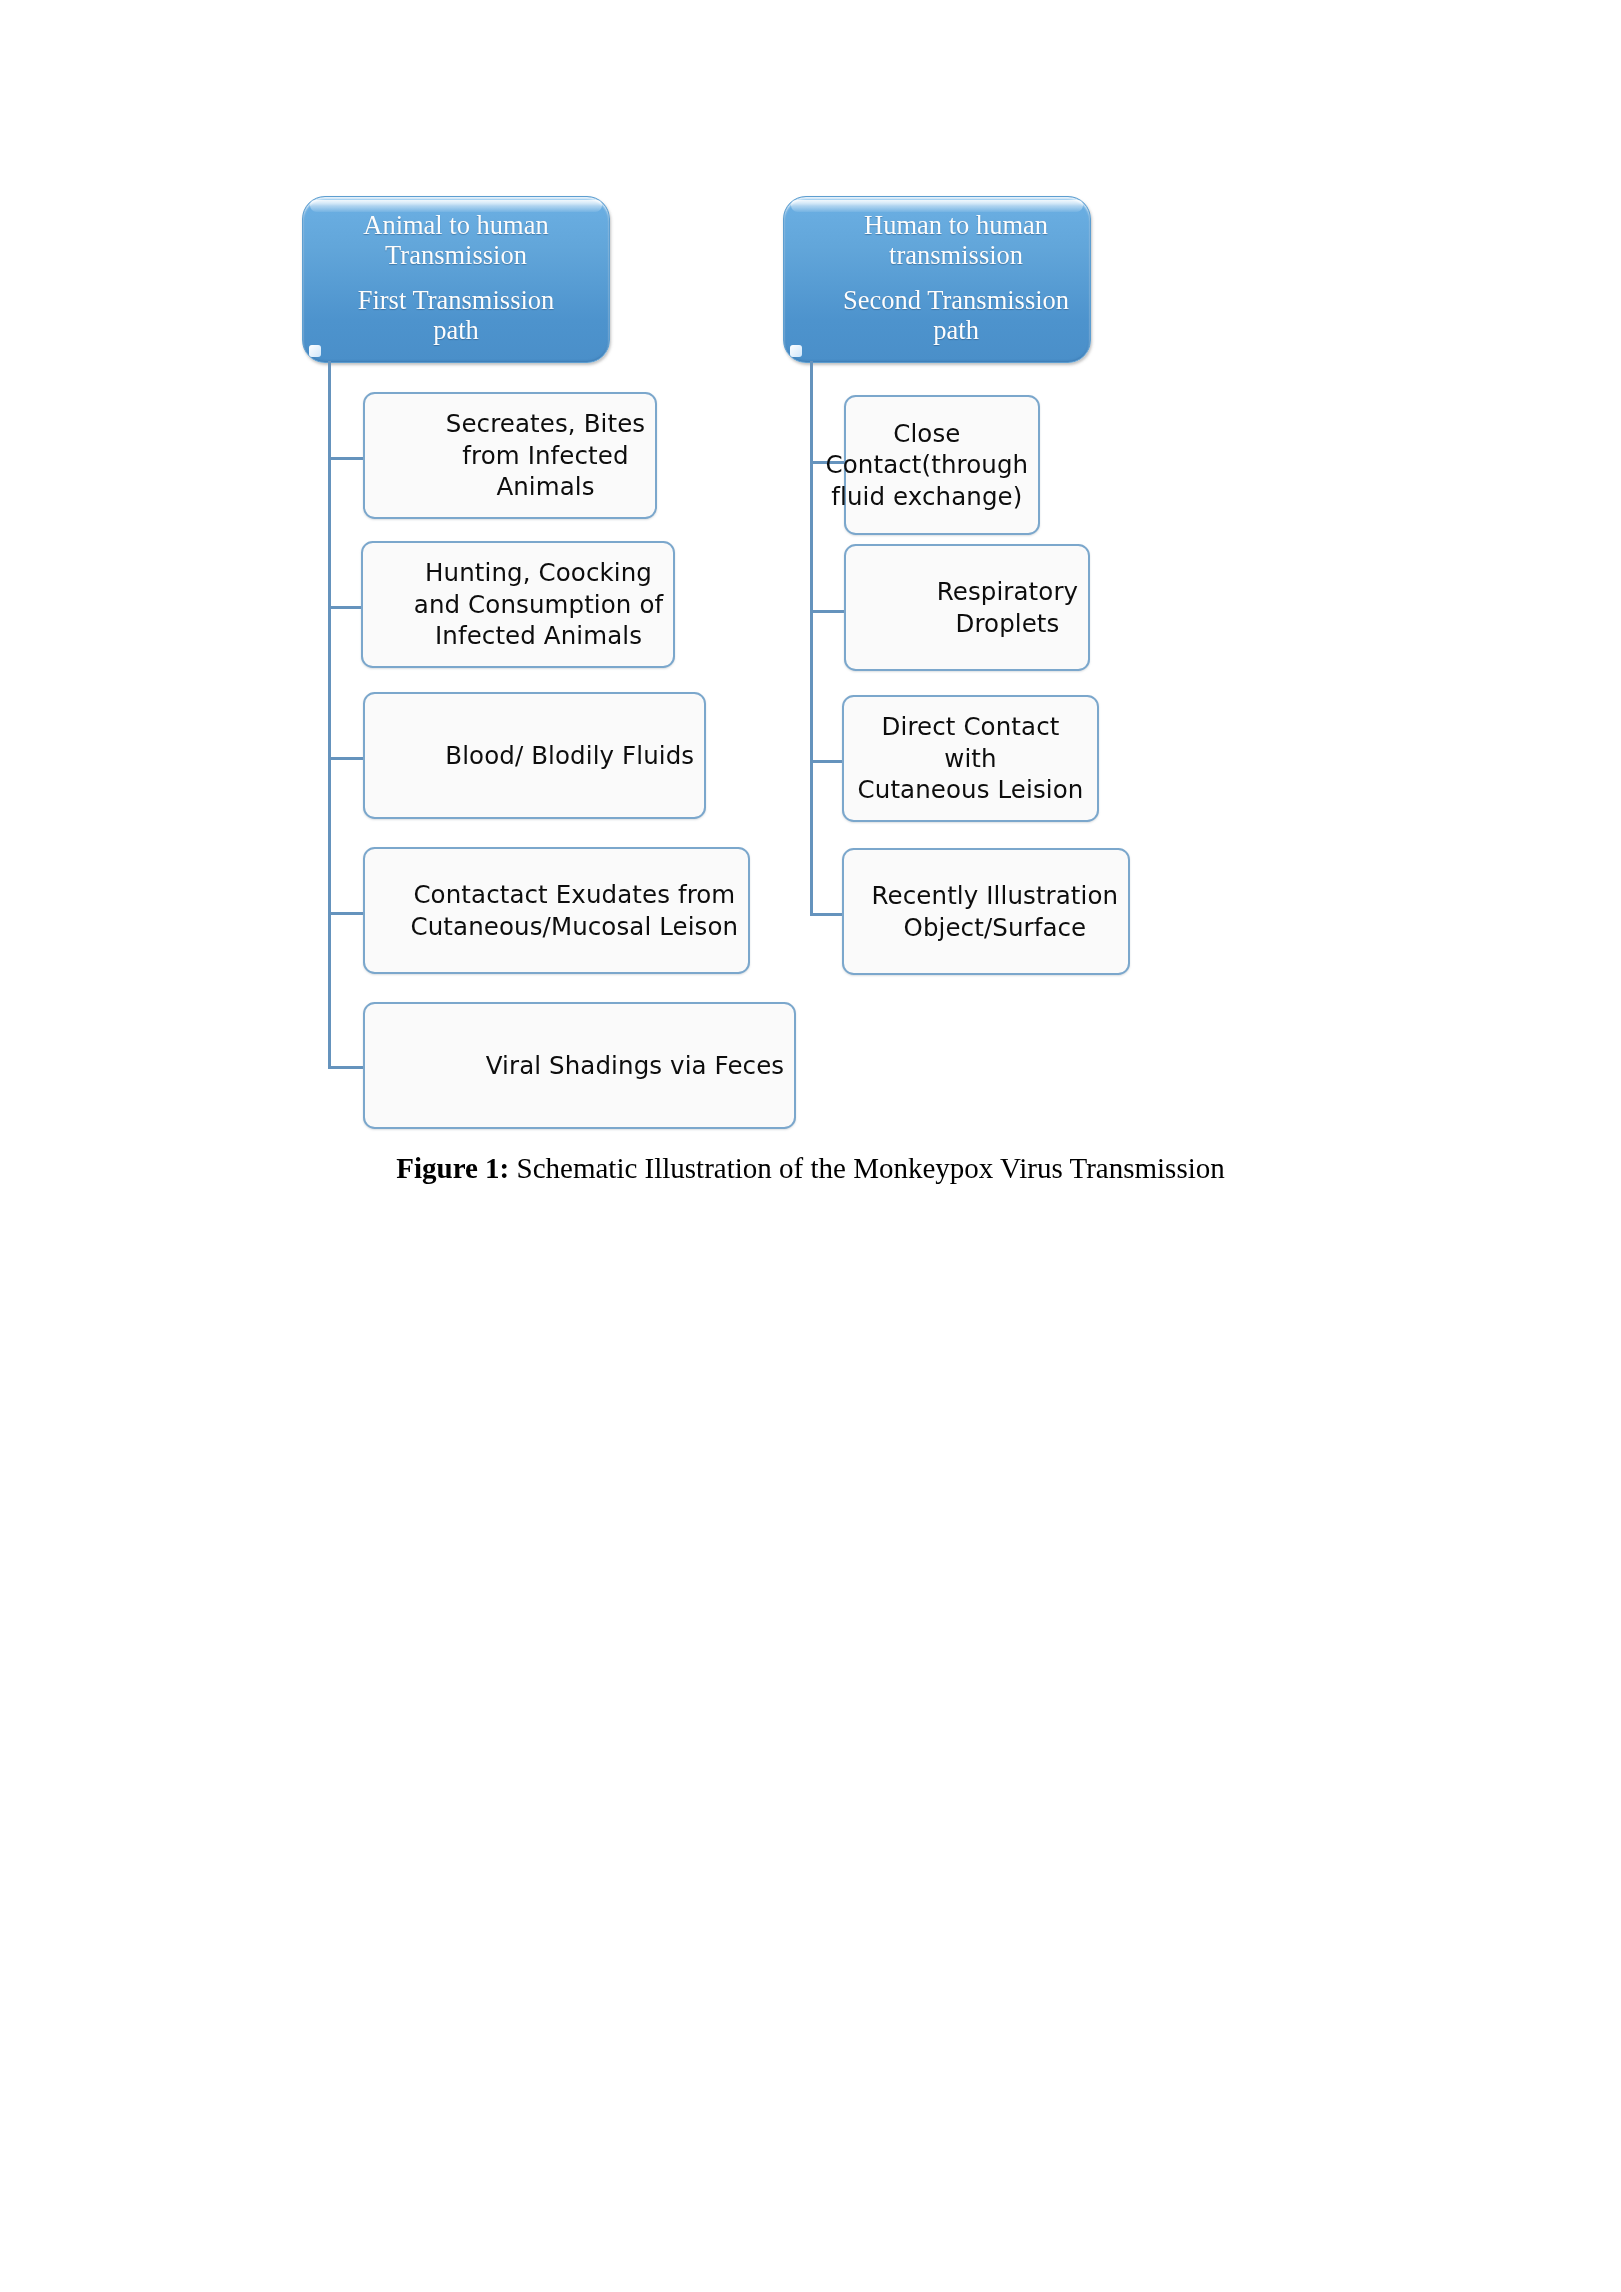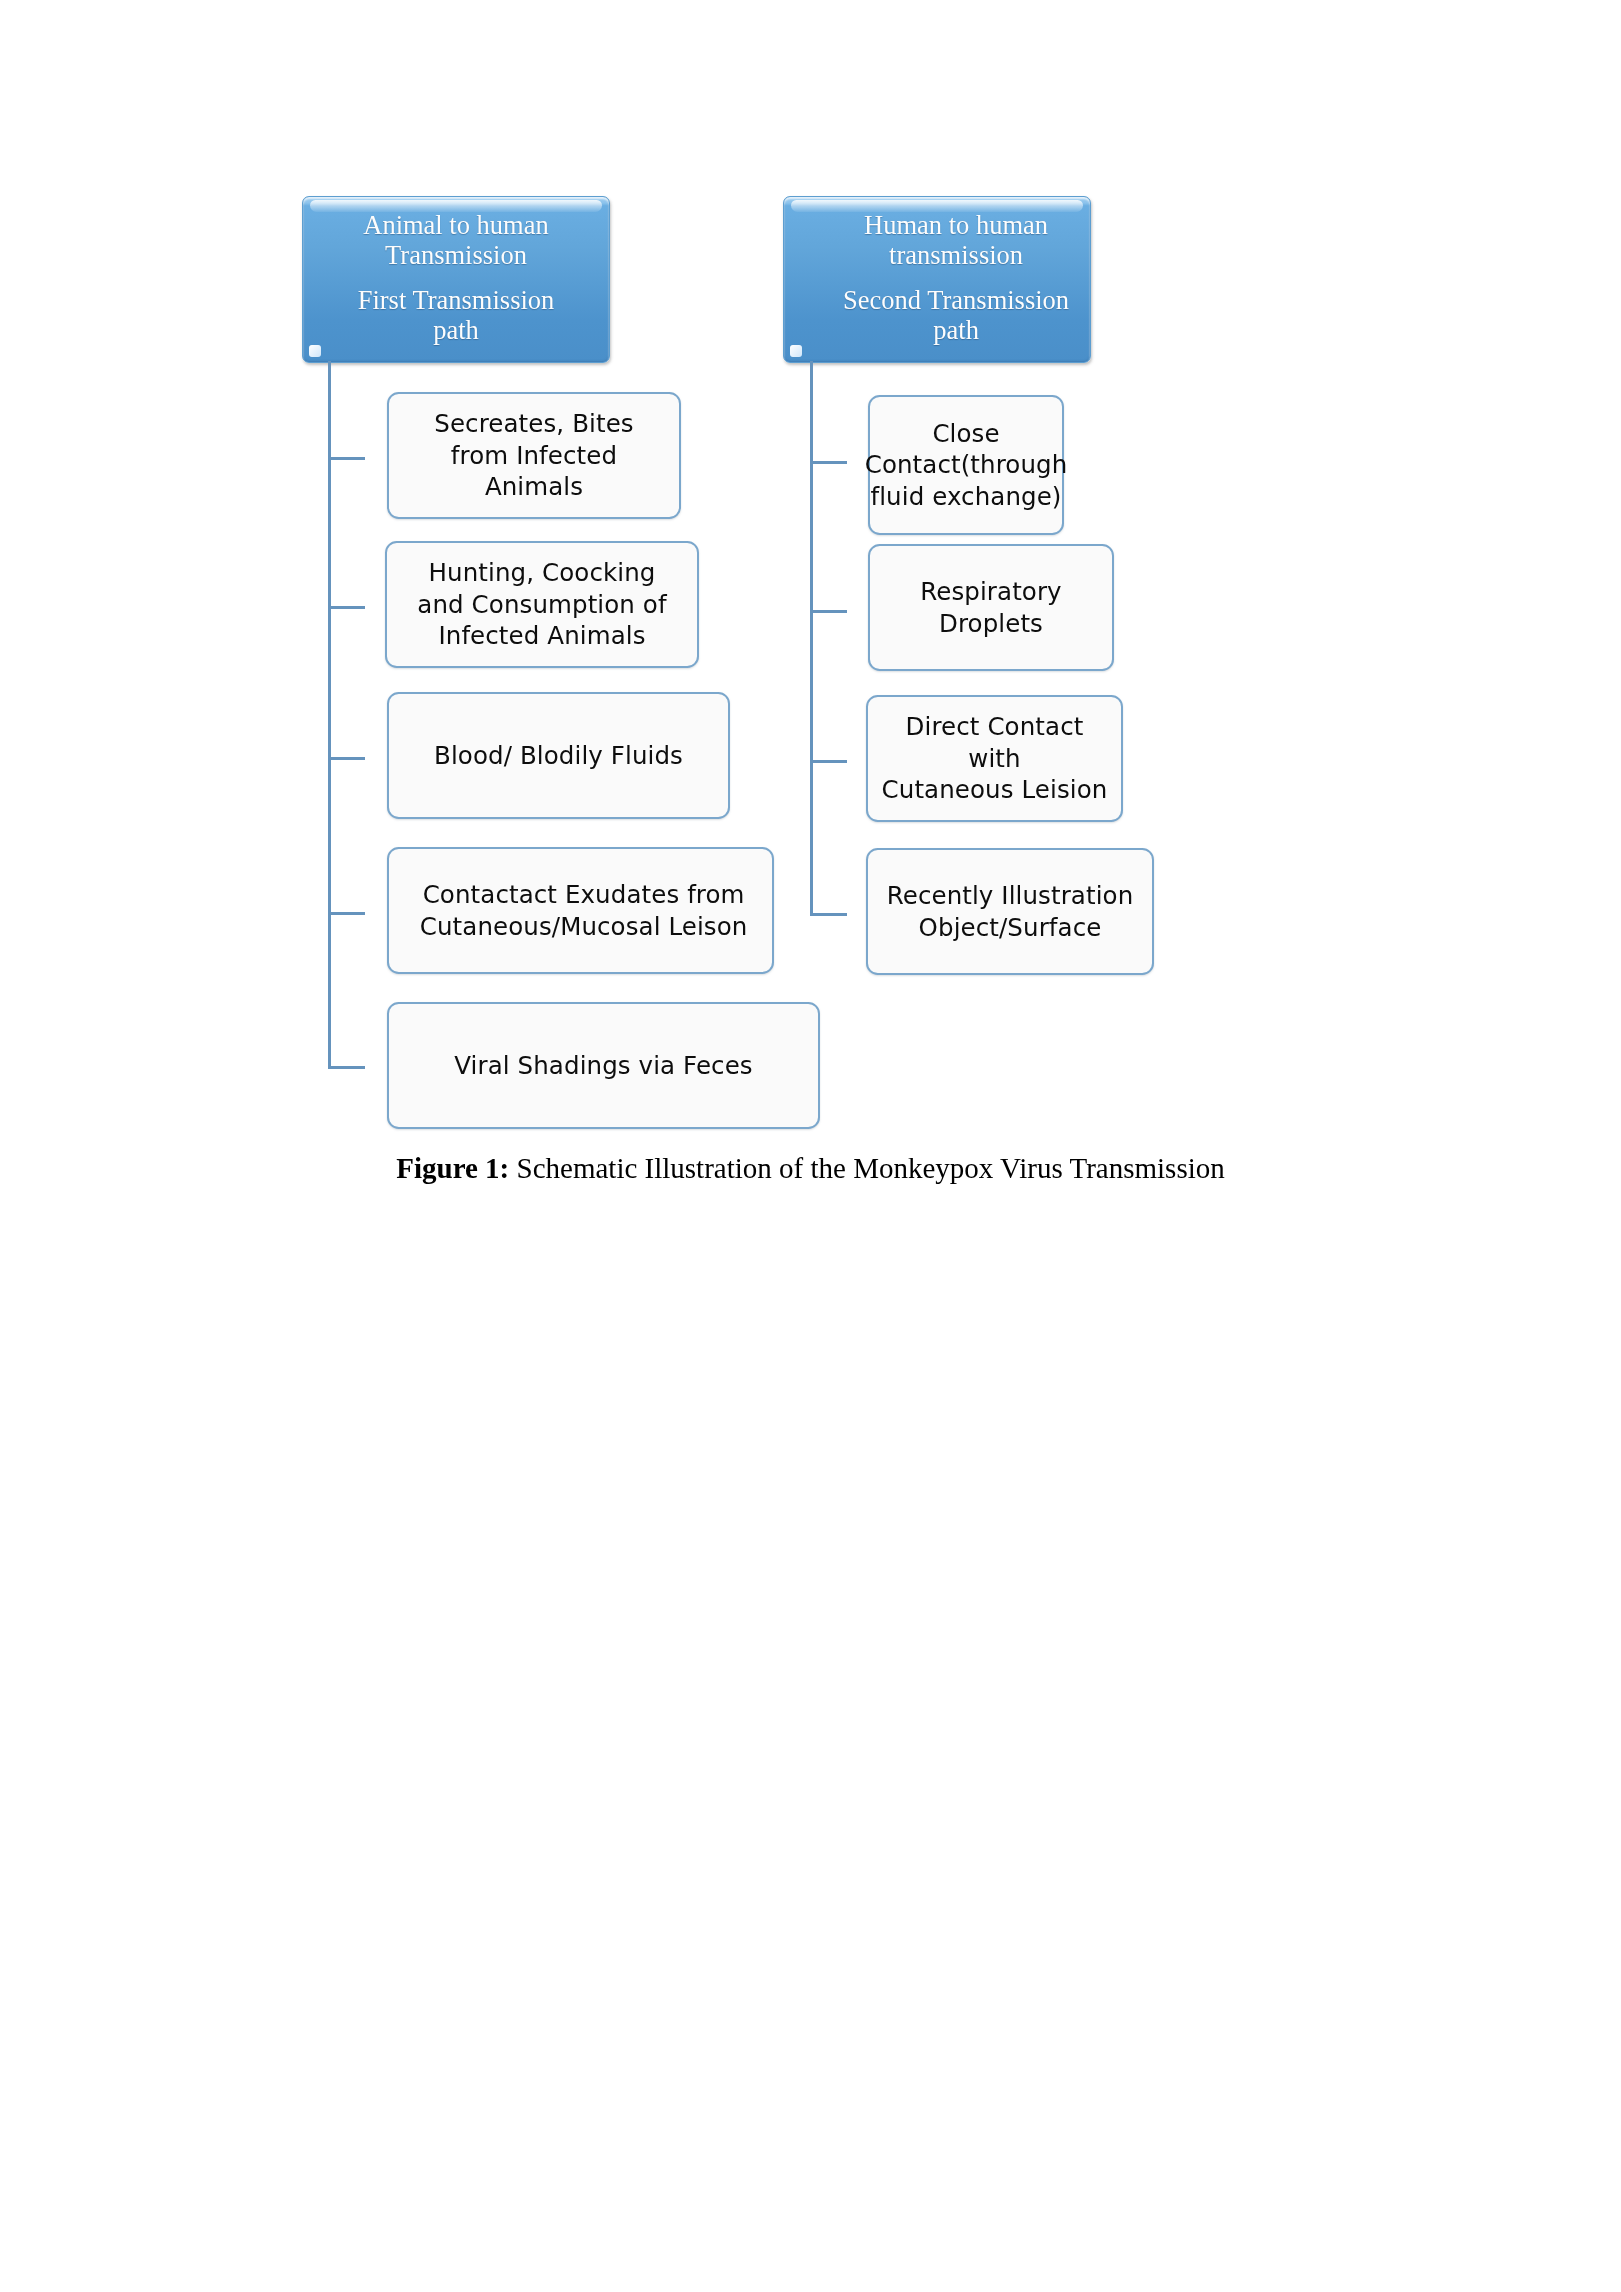--- a/index.html
+++ b/index.html
@@ -28,21 +28,21 @@
     left: 0;
     top: 0;
     width: 1621px;
     height: 1274px;
   }
 
   
   .header-box {
     position: absolute;
     box-sizing: border-box;
-    border-radius: 7px;
+    border-radius: 23px;
     border: 1px solid #5d9ed0;
     background:
       linear-gradient(to bottom,
         #9fcdf0 0px,
         #8cc3ec 5.9px,
         #6aaee2 8.8px,
         #62a6da 30%,
         #4d93cd 75%,
         #4a8fc9 100%);
     box-shadow:
@@ -98,24 +98,23 @@
   
   .leaf-box {
     position: absolute;
     box-sizing: border-box;
     background: #fafafa;
     border: 2px solid #7ba7cc;
     border-radius: 11.8px;
     box-shadow: 0 1px 2px rgba(150,160,170,0.35);
     display: flex;
     align-items: center;
-    justify-content: center;
+    justify-content: flex-end;
     text-align: center;
     padding: 3.9px 9.8px;
-    margin-left: 24px;
   }
   .leaf-box .leaf-text {
     font-family: "DejaVu Sans", sans-serif;
     font-size: 24.5px;
     line-height: 1.28;
     color: #0d0d0d;
     letter-spacing: 0.1px;
   }
 
   

